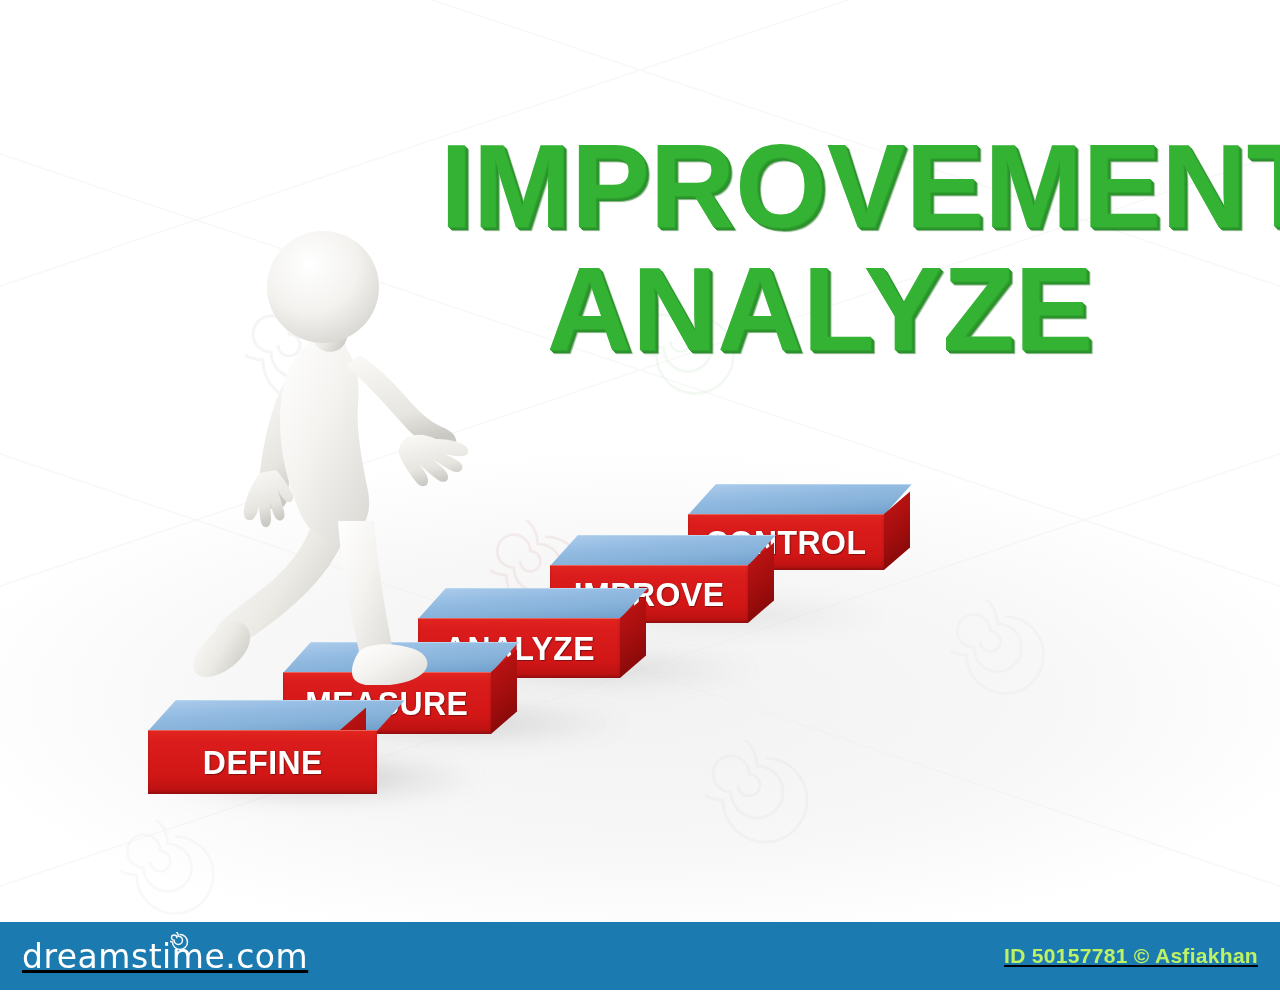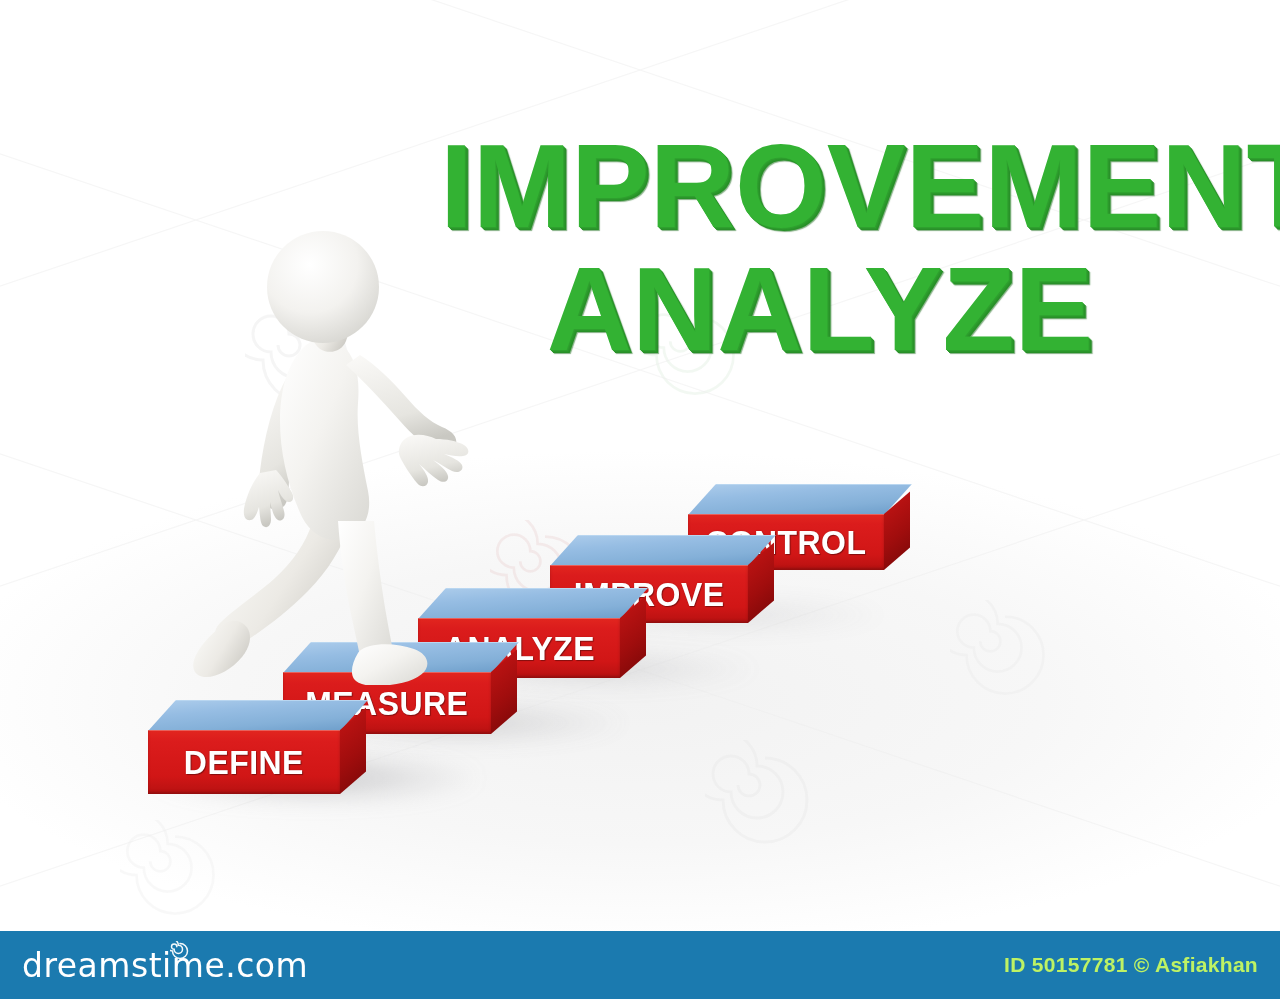--- a/index.html
+++ b/index.html
@@ -132,28 +132,29 @@
     position:absolute;
     left:160px; top:225px;
     width:320px; height:460px;
     pointer-events:auto;
   }
   #figure svg{display:block;width:100%;height:100%;}
 
   
   #footer{
     position:absolute;
-    left:0; bottom:4px;
+    left:0; bottom:13px;
     width:1280px; height:68px;
     background:#1b7aaf;
     display:flex;
     align-items:center;
     justify-content:space-between;
     padding:0 22px;
     box-sizing:border-box;
+    text-decoration:underline;
   }
   #ds-logo{
     position:relative;
     display:flex;
     align-items:baseline;
     color:#ffffff;
     font-family:"DejaVu Sans", sans-serif;
     font-size:33px;
     letter-spacing:.5px;
     font-weight:normal;
@@ -259,21 +260,21 @@
     </div>
 
     <div class="step" id="step-2" style="left:283px;top:642px;width:208px;height:92px;">
       <div class="top"></div>
       <div class="side" style="left:208px;top:30px;height:62px;"></div>
       <div class="front" style="top:30px;height:62px;">
         <span class="step-label" style="font-size:34px;">MEASURE</span>
       </div>
     </div>
 
-    <div class="step" id="step-1" style="left:148px;top:700px;width:192px;height:94px;">
+    <div class="step" id="step-1" style="left:148px;top:700px;width:192px;height:94px;padding-left:37px;">
       <div class="top"></div>
       <div class="side" style="left:192px;top:30px;height:64px;"></div>
       <div class="front" style="top:30px;height:64px;">
         <span class="step-label" style="font-size:34px;">DEFINE</span>
       </div>
     </div>
   </div>
 
   <div id="figure">
     <svg viewBox="0 0 320 460" xmlns="http://www.w3.org/2000/svg">

